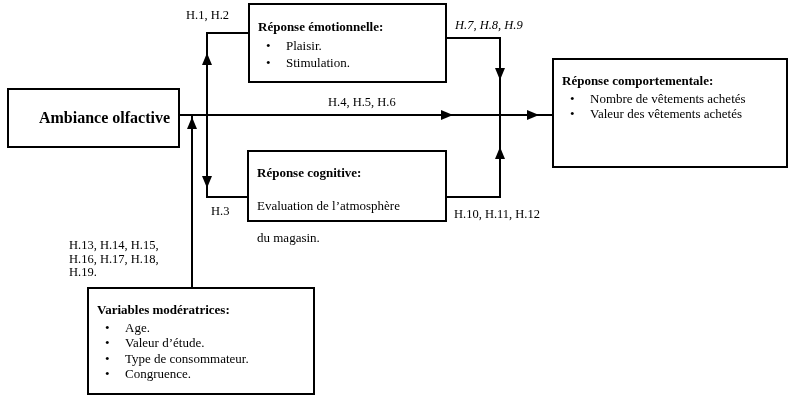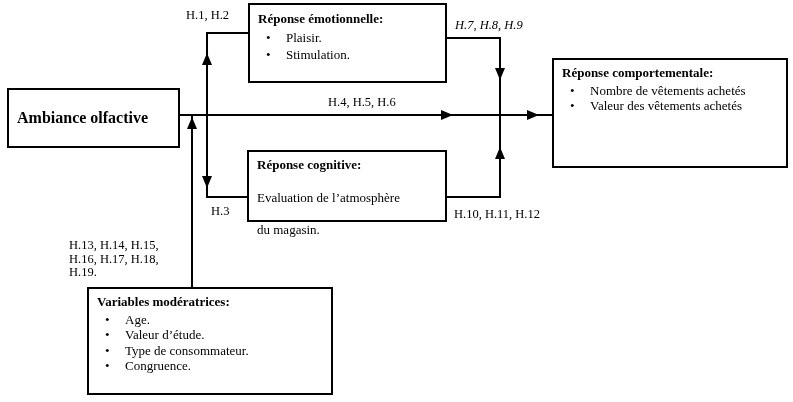--- a/index.html
+++ b/index.html
@@ -16,38 +16,38 @@
     color: #000000;
     overflow: hidden;
   }
   .box {
     position: absolute;
     border: 2px solid #000000;
     background: #ffffff;
     box-sizing: border-box;
     font-size: 13px;
     line-height: 15.5px;
-    padding: 5px 8px;
+    padding: 13px 8px;
   }
   .box-title {
     font-weight: bold;
     font-size: 13px;
     display: block;
     margin-bottom: 2px;
     white-space: nowrap;
   }
   .bullet-row { display: flex; }
   .bullet-indent { width: 8px; flex: 0 0 auto; }
   .bullet-glyph { width: 20px; flex: 0 0 auto; }
   .bullet-glyph::before { content: "\2022"; }
   .plain-line { white-space: nowrap; margin-top: 17px; }
   .ambiance {
     display: flex;
     align-items: center;
-    justify-content: flex-start;
+    justify-content: flex-end;
   }
   .ambiance .box-title {
     font-size: 16px;
     margin: 0;
   }
   .hlabel {
     position: absolute;
     font-size: 12.5px;
     line-height: 13.5px;
     white-space: nowrap;
@@ -113,21 +113,21 @@
       <span class="bullet-glyph"></span>
       <span>Nombre de vêtements achetés</span>
     </div>
     <div class="bullet-row">
       <span class="bullet-indent"></span>
       <span class="bullet-glyph"></span>
       <span>Valeur des vêtements achetés</span>
     </div>
   </div>
 
-  <div class="box" style="left:87px; top:287px; width:246px; height:108px;">
+  <div class="box" style="left:87px; top:287px; width:228px; height:108px;">
     <span class="box-title">Variables modératrices:</span>
     <div class="bullet-row">
       <span class="bullet-indent"></span>
       <span class="bullet-glyph"></span>
       <span>Age.</span>
     </div>
     <div class="bullet-row">
       <span class="bullet-indent"></span>
       <span class="bullet-glyph"></span>
       <span>Valeur d’étude.</span>

